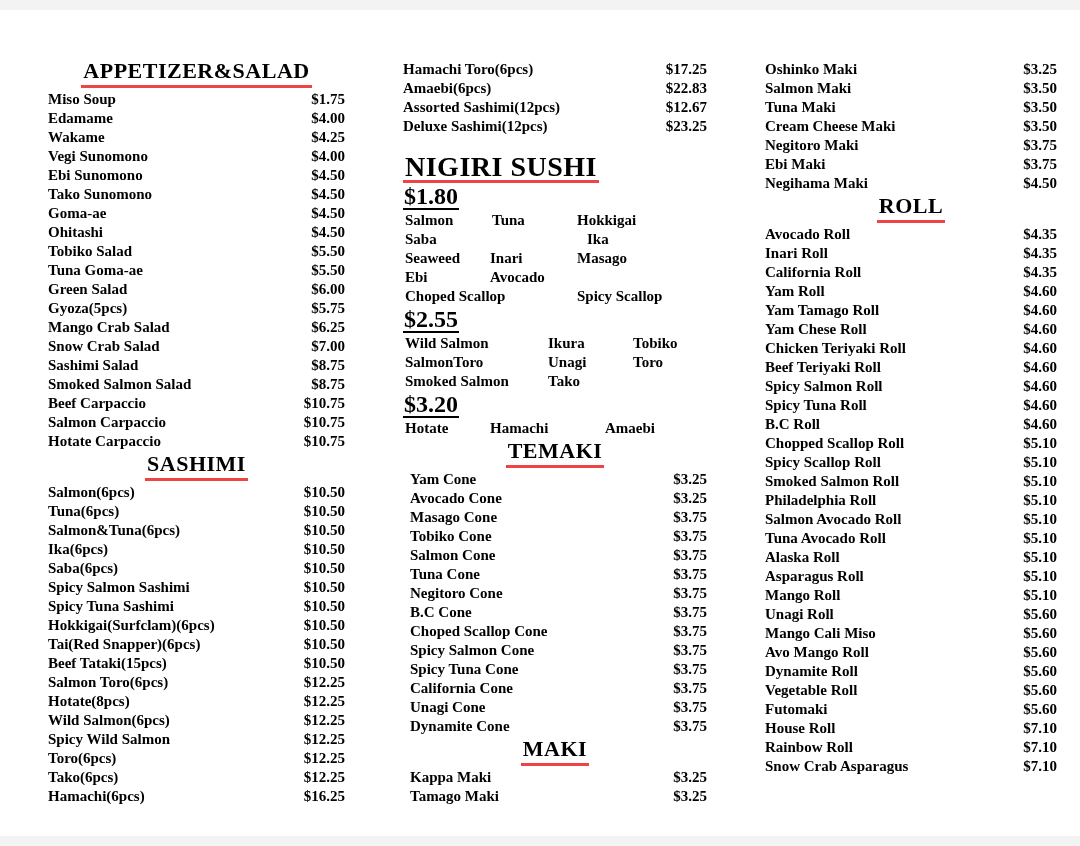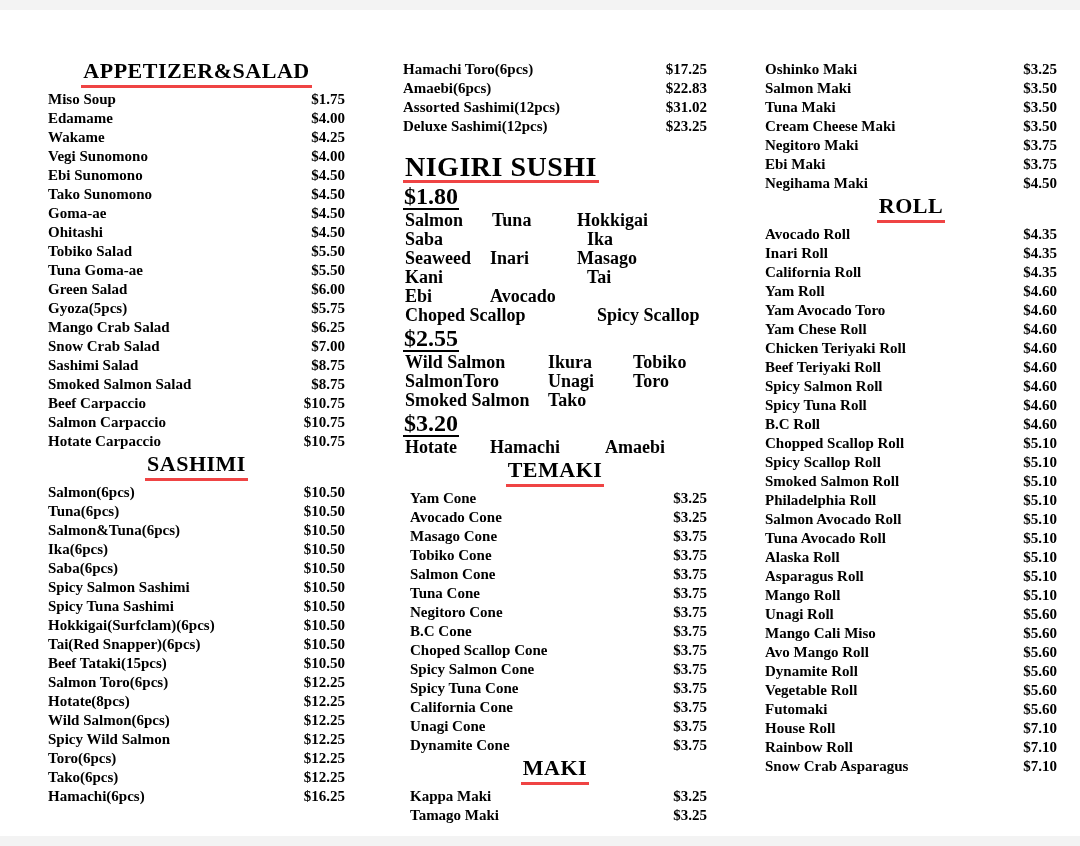--- a/index.html
+++ b/index.html
@@ -48,21 +48,21 @@
     justify-content: space-between;
     align-items: baseline;
     line-height: 19px;
     font-size: 15px;
     white-space: nowrap;
   }
   .indent .item-row { padding-left: 7px; }
   .item-name { text-align: left; }
   .item-price { text-align: right; }
 
-  .grid-row { position: relative; height: 19px; line-height: 19px; font-size: 18px; }
+  .grid-row { position: relative; height: 19px; line-height: 19px; font-size: 15px; }
   .grid-cell { position: absolute; top: 0; white-space: nowrap; }
 </style>
 </head>
 <body>
 
 <div class="edge-bar top"></div>
 
 <div>
   <div class="col" id="col-0">
       <div class="hdr"><span class="hdr-text">APPETIZER&amp;SALAD</span></div>
@@ -221,21 +221,21 @@
         <div class="item-row">
           <span class="item-name">Hamachi Toro(6pcs)</span>
           <span class="item-price">$17.25</span>
         </div>
         <div class="item-row">
           <span class="item-name">Amaebi(6pcs)</span>
           <span class="item-price">$22.83</span>
         </div>
         <div class="item-row">
           <span class="item-name">Assorted Sashimi(12pcs)</span>
-          <span class="item-price">$31.02</span>
+          <span class="item-price">$12.67</span>
         </div>
         <div class="item-row">
           <span class="item-name">Deluxe Sashimi(12pcs)</span>
           <span class="item-price">$23.25</span>
         </div>
       </div>
       <div class="hdr left-align"><span class="hdr-text">NIGIRI SUSHI</span></div>
       <div class="subhdr"><span class="hdr-text">$1.80</span></div>
       <div class="grid-row">
         <span class="grid-cell" style="left: 2px;">Salmon</span>
@@ -245,30 +245,26 @@
       <div class="grid-row">
         <span class="grid-cell" style="left: 2px;">Saba</span>
         <span class="grid-cell" style="left: 184px;">Ika</span>
       </div>
       <div class="grid-row">
         <span class="grid-cell" style="left: 2px;">Seaweed</span>
         <span class="grid-cell" style="left: 87px;">Inari</span>
         <span class="grid-cell" style="left: 174px;">Masago</span>
       </div>
       <div class="grid-row">
-        <span class="grid-cell" style="left: 2px;">Kani</span>
-        <span class="grid-cell" style="left: 184px;">Tai</span>
-      </div>
-      <div class="grid-row">
         <span class="grid-cell" style="left: 2px;">Ebi</span>
         <span class="grid-cell" style="left: 87px;">Avocado</span>
       </div>
       <div class="grid-row">
         <span class="grid-cell" style="left: 2px;">Choped Scallop</span>
-        <span class="grid-cell" style="left: 174px; margin-left: 20px;">Spicy Scallop</span>
+        <span class="grid-cell" style="left: 174px;">Spicy Scallop</span>
       </div>
       <div class="subhdr"><span class="hdr-text">$2.55</span></div>
       <div class="grid-row">
         <span class="grid-cell" style="left: 2px;">Wild Salmon</span>
         <span class="grid-cell" style="left: 145px;">Ikura</span>
         <span class="grid-cell" style="left: 230px;">Tobiko</span>
       </div>
       <div class="grid-row">
         <span class="grid-cell" style="left: 2px;">SalmonToro</span>
         <span class="grid-cell" style="left: 145px;">Unagi</span>
@@ -398,21 +394,21 @@
         </div>
         <div class="item-row">
           <span class="item-name">California Roll</span>
           <span class="item-price">$4.35</span>
         </div>
         <div class="item-row">
           <span class="item-name">Yam Roll</span>
           <span class="item-price">$4.60</span>
         </div>
         <div class="item-row">
-          <span class="item-name">Yam Avocado Toro</span>
+          <span class="item-name">Yam Tamago Roll</span>
           <span class="item-price">$4.60</span>
         </div>
         <div class="item-row">
           <span class="item-name">Yam Chese Roll</span>
           <span class="item-price">$4.60</span>
         </div>
         <div class="item-row">
           <span class="item-name">Chicken Teriyaki Roll</span>
           <span class="item-price">$4.60</span>
         </div>

